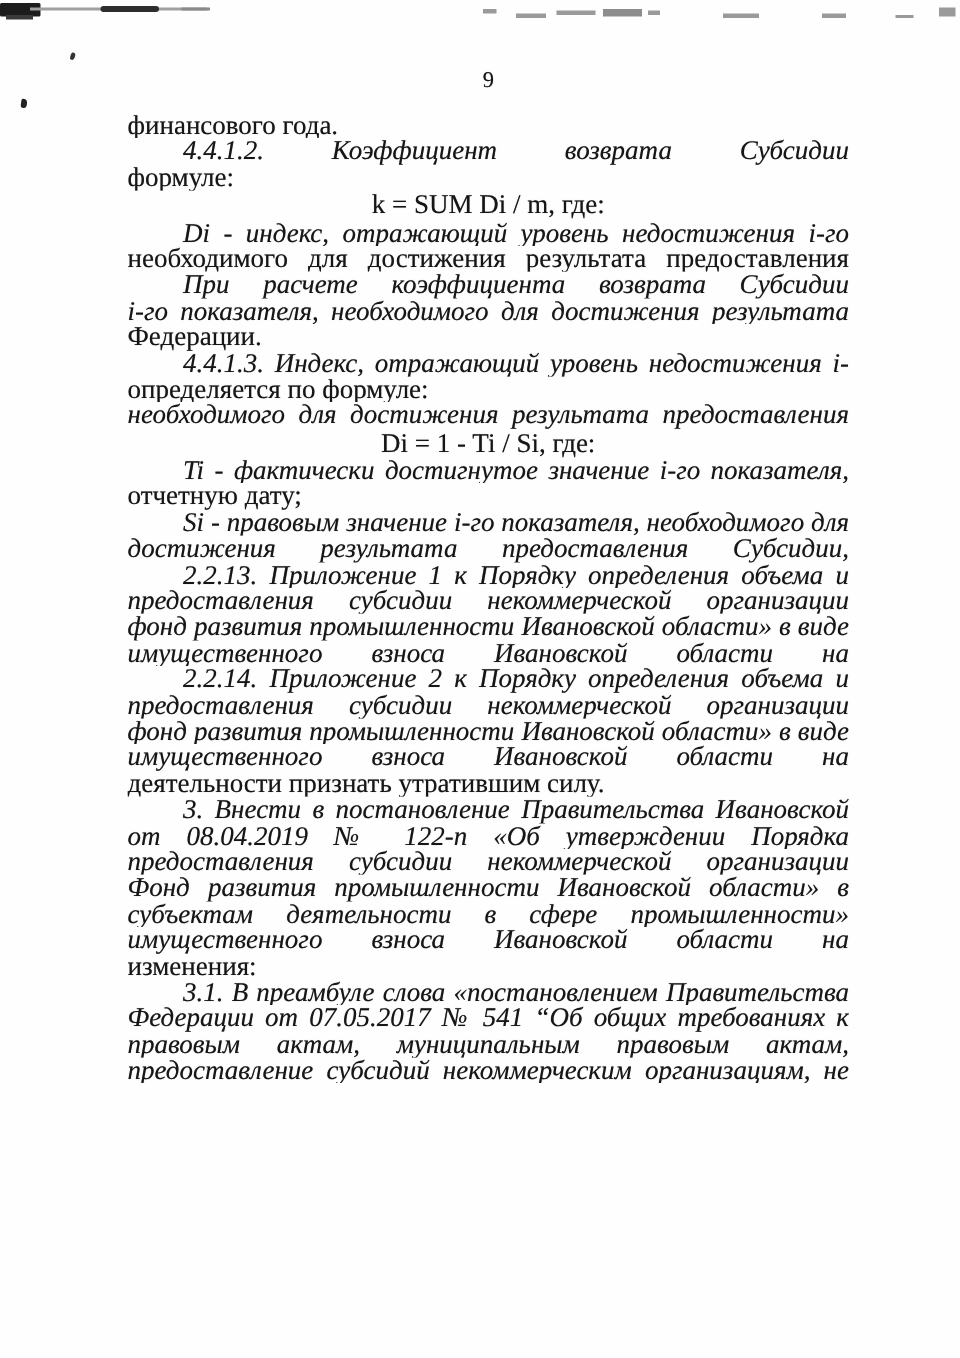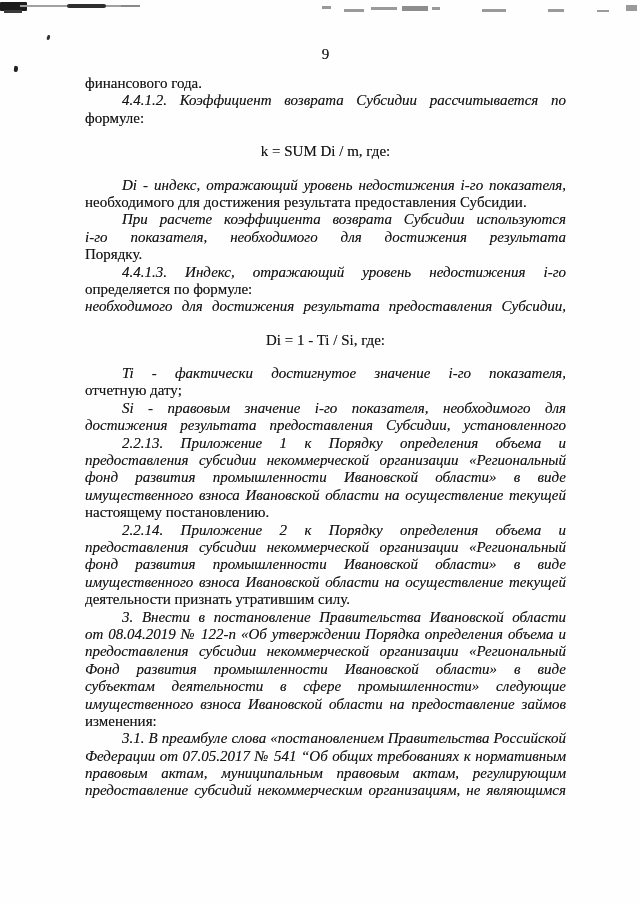--- a/index.html
+++ b/index.html
@@ -19,37 +19,37 @@
   .page-number {
     position: absolute;
     left: 85px; width: 481px; top: 46px;
     text-align: center;
     font-size: 15px; line-height: 17px;
     text-shadow: 0 0 0.5px rgba(22,22,22,0.55);
   }
   .body-text {
     position: absolute;
     left: 85px; top: 75px; width: 481px;
-    font-size: 15px; line-height: 17.4px;
+    font-size: 18px; line-height: 17.4px;
     text-shadow: 0 0 0.5px rgba(22,22,22,0.55);
   }
   .text-line {
     text-align: justify;
     text-align-last: left;
     max-height: 17.4px;
     overflow: hidden;
     hyphens: none;
   }
   .text-line.just { text-align-last: justify; font-style: italic; }
   .text-line.indent { text-indent: 37px; }
   .formula-line {
     text-align: left;
     text-align-last: center;
     height: 17.4px;
-    margin: 16px 0;
+    margin: 1px 0;
     white-space: nowrap;
   }
   
   .artifact { position: absolute; pointer-events: none; }
   .blob-topleft { left: 0; top: 2px; width: 27px; height: 9px; background: #1c1c1c; border-radius: 1px; }
   .blob-topleft2 { left: 4px; top: 10px; width: 18px; height: 3px; background: #3a3a3a; filter: blur(0.4px); }
   .streak-gray { left: 20px; top: 5px; width: 118px; height: 2px; background: #a0a0a0; }
   .streak-dark { left: 67px; top: 4px; width: 39px; height: 4px; background: #2e2e2e; border-radius: 2px; }
   .streak-dash { left: 121px; top: 5px; width: 19px; height: 2px; background: #8a8a8a; }
   .noise { background: #9a9a9a; filter: blur(0.5px); }
@@ -91,34 +91,33 @@
 
   <div class="body-text">
       <div class="text-line">финансового года.</div>
       <div class="text-line just indent">4.4.1.2. Коэффициент возврата Субсидии рассчитывается по</div>
       <div class="text-line">формуле:</div>
       <div class="formula-line">k = SUM Di / m, где:</div>
       <div class="text-line just indent">Di - индекс, отражающий уровень недостижения i-го показателя,</div>
       <div class="text-line">необходимого для достижения результата предоставления Субсидии.</div>
       <div class="text-line just indent">При расчете коэффициента возврата Субсидии используются только</div>
       <div class="text-line just">i-го показателя, необходимого для достижения результата предоставления</div>
-      <div class="text-line">Порядку.</div>
+      <div class="text-line">Федерации.</div>
       <div class="text-line just indent">4.4.1.3. Индекс, отражающий уровень недостижения i-го показателя,</div>
       <div class="text-line">определяется по формуле:</div>
       <div class="text-line just">необходимого для достижения результата предоставления Субсидии,</div>
       <div class="formula-line">Di = 1 - Ti / Si, где:</div>
       <div class="text-line just indent">Ti - фактически достигнутое значение i-го показателя,</div>
       <div class="text-line">отчетную дату;</div>
       <div class="text-line just indent">Si - правовым значение i-го показателя, необходимого для</div>
       <div class="text-line just">достижения результата предоставления Субсидии, установленного</div>
       <div class="text-line just indent">2.2.13. Приложение 1 к Порядку определения объема и</div>
       <div class="text-line just">предоставления субсидии некоммерческой организации «Региональный</div>
       <div class="text-line just">фонд развития промышленности Ивановской области» в виде</div>
       <div class="text-line just">имущественного взноса Ивановской области на осуществление текущей</div>
-      <div class="text-line">настоящему постановлению.</div>
       <div class="text-line just indent">2.2.14. Приложение 2 к Порядку определения объема и</div>
       <div class="text-line just">предоставления субсидии некоммерческой организации «Региональный</div>
       <div class="text-line just">фонд развития промышленности Ивановской области» в виде</div>
       <div class="text-line just">имущественного взноса Ивановской области на осуществление текущей</div>
       <div class="text-line">деятельности признать утратившим силу.</div>
       <div class="text-line just indent">3. Внести в постановление Правительства Ивановской области</div>
       <div class="text-line just">от 08.04.2019 № 122-п «Об утверждении Порядка определения объема и</div>
       <div class="text-line just">предоставления субсидии некоммерческой организации «Региональный</div>
       <div class="text-line just">Фонд развития промышленности Ивановской области» в виде</div>
       <div class="text-line just">субъектам деятельности в сфере промышленности» следующие</div>

